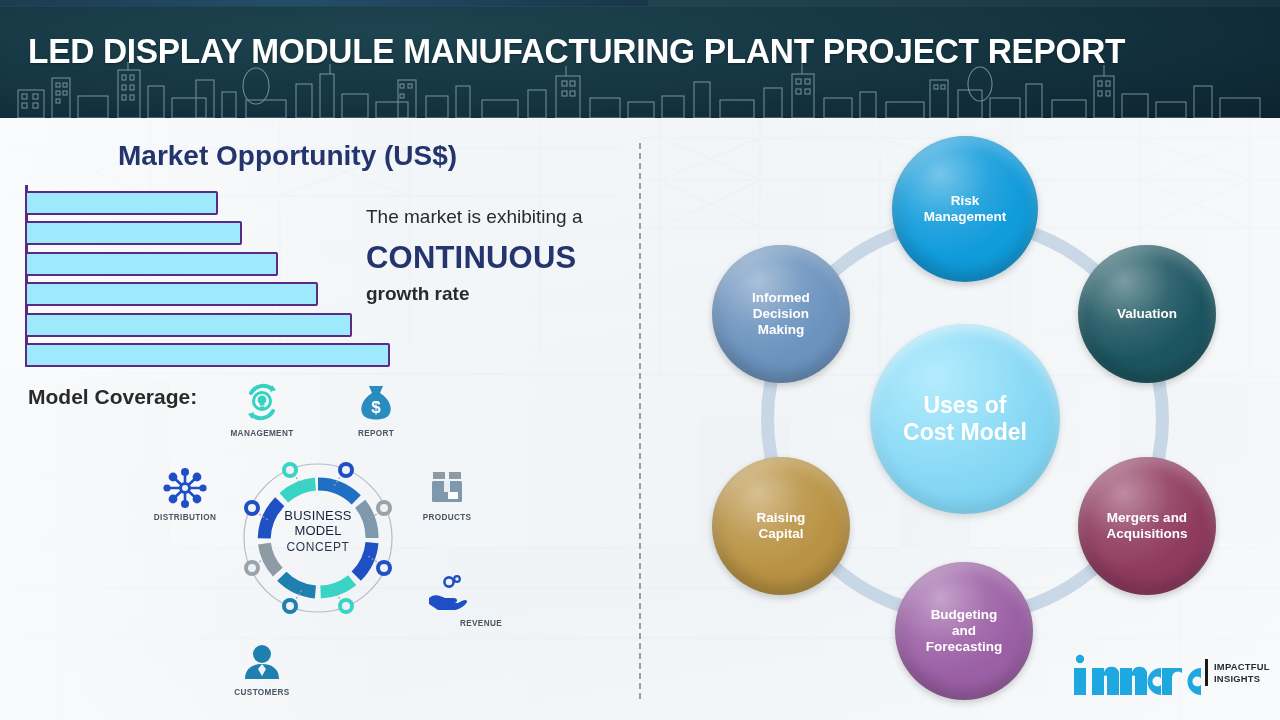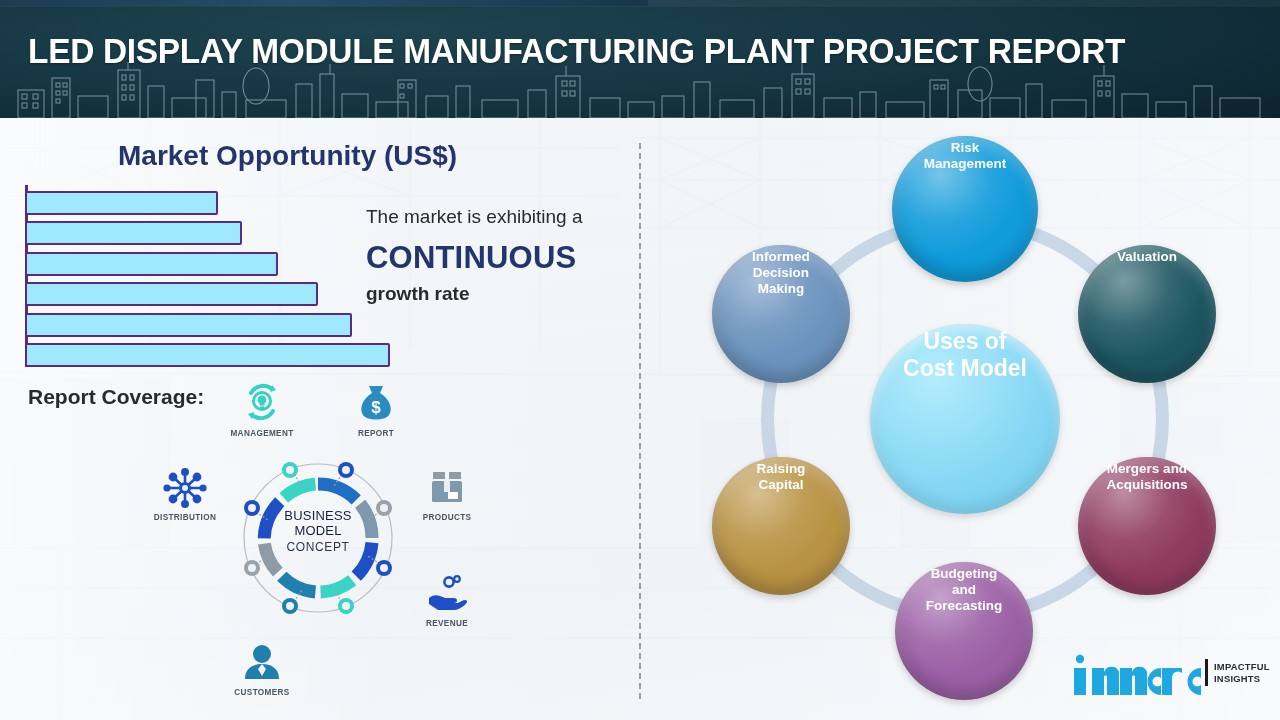--- a/index.html
+++ b/index.html
@@ -98,21 +98,21 @@
   .bm-l1 { font-size:13px; font-weight:normal; color:#14213d; letter-spacing:.2px; line-height:15px; }
   .bm-l2 { font-size:12px; color:#2a3550; letter-spacing:.6px; margin-top:2px; }
 
   
   .ring {
     position:absolute; left:761px; top:215px; width:408px; height:408px;
     border-radius:50%; border:13px solid #c4d4e4; opacity:.92;
   }
   .node {
     position:absolute; border-radius:50%;
-    display:flex; align-items:flex-start; justify-content:center;
+    display:flex; align-items:center; justify-content:center;
     text-align:center; color:#ffffff; font-weight:bold;
     line-height:1.18; padding:4px;
   }
   .node.hub { font-weight:bold; }
 
   .logo { position:absolute; left:1068px; top:652px; width:200px; height:46px; }
   .logo-mark { position:absolute; left:0; top:0; }
   .logo-tag {
     position:absolute; left:146px; top:9px;
     font-size:9.4px; font-weight:bold; color:#2b2b2b;
@@ -266,21 +266,21 @@
       <div class="bar" style="top: 251.8px; width: 253px; background: rgb(158, 233, 251); border-color: rgb(91, 42, 133);"></div>
       <div class="bar" style="top: 282.2px; width: 293px; background: rgb(158, 233, 251); border-color: rgb(91, 42, 133);"></div>
       <div class="bar" style="top: 312.6px; width: 327px; background: rgb(158, 233, 251); border-color: rgb(91, 42, 133);"></div>
       <div class="bar" style="top: 343px; width: 365px; background: rgb(158, 233, 251); border-color: rgb(91, 42, 133);"></div>
     </div>
 
   <div class="mkt-line1">The market is exhibiting a</div>
   <div class="mkt-line2">CONTINUOUS</div>
   <div class="mkt-line3">growth rate</div>
 
-  <div class="rc-title">Report Coverage:</div>
+  <div class="rc-title">Model Coverage:</div>
 
   <div class="icell" style="left:207px; top:378px;">
     <div class="glyph">
       <svg width="46" height="44" viewBox="0 0 46 44">
         <g fill="none" stroke="#35d2c4" stroke-width="4" stroke-linecap="round">
           <path d="M12 13 A14 14 0 0 1 33 9"></path>
           <path d="M34 31 A14 14 0 0 1 13 35"></path>
         </g>
         <path d="M33 5 L37 10 L31 12 Z" fill="#35d2c4"></path>
         <path d="M13 39 L9 34 L15 32 Z" fill="#35d2c4"></path>
@@ -309,21 +309,21 @@
         <rect x="6" y="4" width="12" height="7" fill="#8e9aa4"></rect>
         <rect x="22" y="4" width="12" height="7" fill="#8e9aa4"></rect>
         <rect x="5" y="13" width="30" height="21" rx="1.5" fill="#7e98ad"></rect>
         <rect x="17" y="13" width="6" height="11" fill="#e9eef2"></rect>
         <rect x="21" y="24" width="10" height="7" fill="#ffffff"></rect>
       </svg>
     </div>
     <div class="ilabel">PRODUCTS</div>
   </div>
 
-  <div class="icell" style="left:392px; top:568px;">
+  <div class="icell" style="left:392px; top:568px;text-align:right;">
     <div class="glyph">
       <svg width="44" height="40" viewBox="0 0 44 40">
         <circle cx="24" cy="8" r="4.6" fill="none" stroke="#1f4fc4" stroke-width="2.6"></circle>
         <circle cx="32" cy="5" r="2.8" fill="none" stroke="#1f4fc4" stroke-width="2.2"></circle>
         <path d="M4 24 C10 19 15 22 20 24 L29 24 C33 24 33 29 29 29 L21 29
                  L33 29 C38 26 41 25 42 27 C43 29 36 35 30 36 L13 36 L4 30 Z" fill="#1f4fc4"></path>
       </svg>
     </div>
     <div class="ilabel">REVENUE</div>
   </div>

